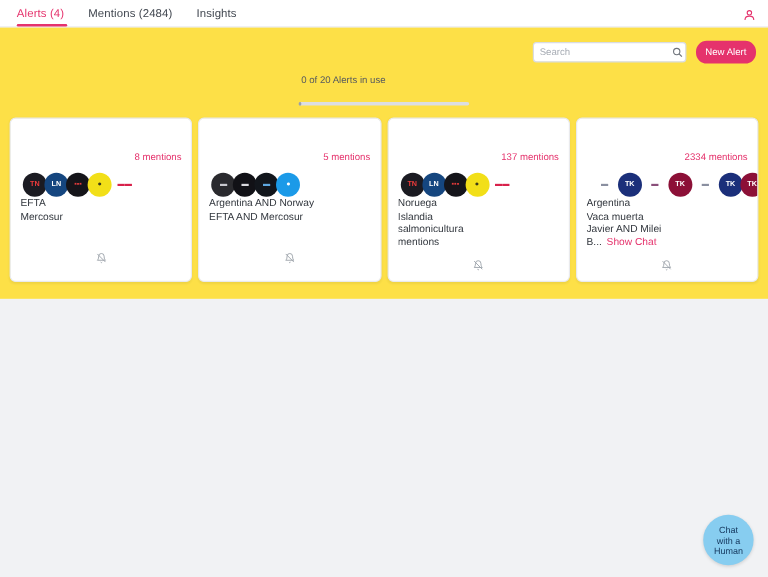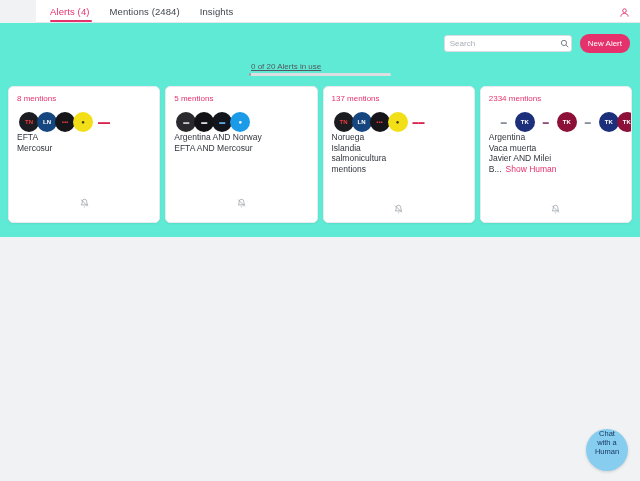--- a/index.html
+++ b/index.html
@@ -15,21 +15,20 @@
 
   
   .tabbar {
     height: 23px;
     background: #ffffff;
     display: flex;
     align-items: flex-end;
     padding: 0 10px 0 12px;
     border-bottom: 1px solid #e6e7ea;
     position: relative;
-    margin-left: 36px;
   }
   .tab {
     font-size: 9.5px;
     color: #40464f;
     padding: 0 10px 5px 10px;
     position: relative;
     cursor: pointer;
     white-space: nowrap;
     letter-spacing: .1px;
   }
@@ -49,21 +48,21 @@
     display: flex;
     align-items: center;
     cursor: pointer;
   }
   .account svg { display: block; }
 
   
   .page { background: #f1f2f4; }
 
   .panel {
-    background: #5eead4;
+    background: #fde047;
     padding: 12px 0 14px 0;
     position: relative;
   }
 
   
   .toolbar {
     display: flex;
     justify-content: flex-end;
     align-items: center;
     gap: 8px;
@@ -107,23 +106,22 @@
 
   
   .usage {
     margin: 9px auto 0 auto;
     width: 142px;
     text-align: left;
   }
   .usage-label {
     font-size: 8px;
     color: #55595f;
-    margin-bottom: 2px;
+    margin-bottom: 14px;
     padding-left: 2px;
-    text-decoration: underline;
   }
   .usage-track {
     height: 3px;
     background: #dcdee2;
     border-radius: 2px;
     position: relative;
   }
   .usage-fill {
     position: absolute;
     left: 0; top: 0; bottom: 0;
@@ -150,22 +148,23 @@
     padding: 7px 8px 6px 8px;
     display: flex;
     flex-direction: column;
     position: relative;
     overflow: hidden;
     cursor: pointer;
   }
   .mentions {
     font-size: 8px;
     color: #e5326c;
-    text-align: left;
+    text-align: right;
     white-space: nowrap;
+    margin-top: 20px;
   }
   .logos {
     display: flex;
     align-items: center;
     margin-top: 9px;
     margin-left: 2px;
     height: 20px;
   }
   .logo {
     width: 20px; height: 20px;
@@ -212,21 +211,21 @@
     position: absolute;
     right: 12px;
     bottom: 10px;
     width: 42px; height: 42px;
     border-radius: 50%;
     background: #87cdf0;
     color: #14365c;
     font-size: 7.5px;
     line-height: 9px;
     display: flex;
-    align-items: flex-start;
+    align-items: center;
     justify-content: center;
     text-align: center;
     cursor: pointer;
     box-shadow: 0 1px 3px rgba(0,0,0,.15);
   }
 </style>
 </head>
 <body>
 
 <div class="tabbar">
@@ -350,21 +349,21 @@
           <span class="logo" style="background:#8c1037;color:#fff">TK</span>
           <span class="logo wide" style="color:#8a8fa0">▬</span>
           <span class="logo" style="background:#1b2f7a;color:#fff">TK</span>
           <span class="logo" style="background:#8c1037;color:#fff">TK</span>
         </div>
         <div class="keywords">
           <div class="kw">Argentina</div>
           <div class="kw">Vaca muerta</div>
           <div class="kw">Javier AND Milei</div>
           <div class="kw">
-            <span>B...</span><span class="show-more">Show Human</span>
+            <span>B...</span><span class="show-more">Show Chat</span>
           </div>
         </div>
         <div class="bell-wrap low">
           <span class="bell">
             <svg width="9" height="10" viewBox="0 0 24 24" fill="none" stroke="#9aa0a8" stroke-width="2">
               <path d="M18 8a6 6 0 1 0-12 0c0 7-3 9-3 9h18s-3-2-3-9"></path>
               <path d="M10.3 21a2 2 0 0 0 3.4 0"></path>
               <line x1="3" y1="3" x2="21" y2="21"></line>
             </svg>
           </span>

